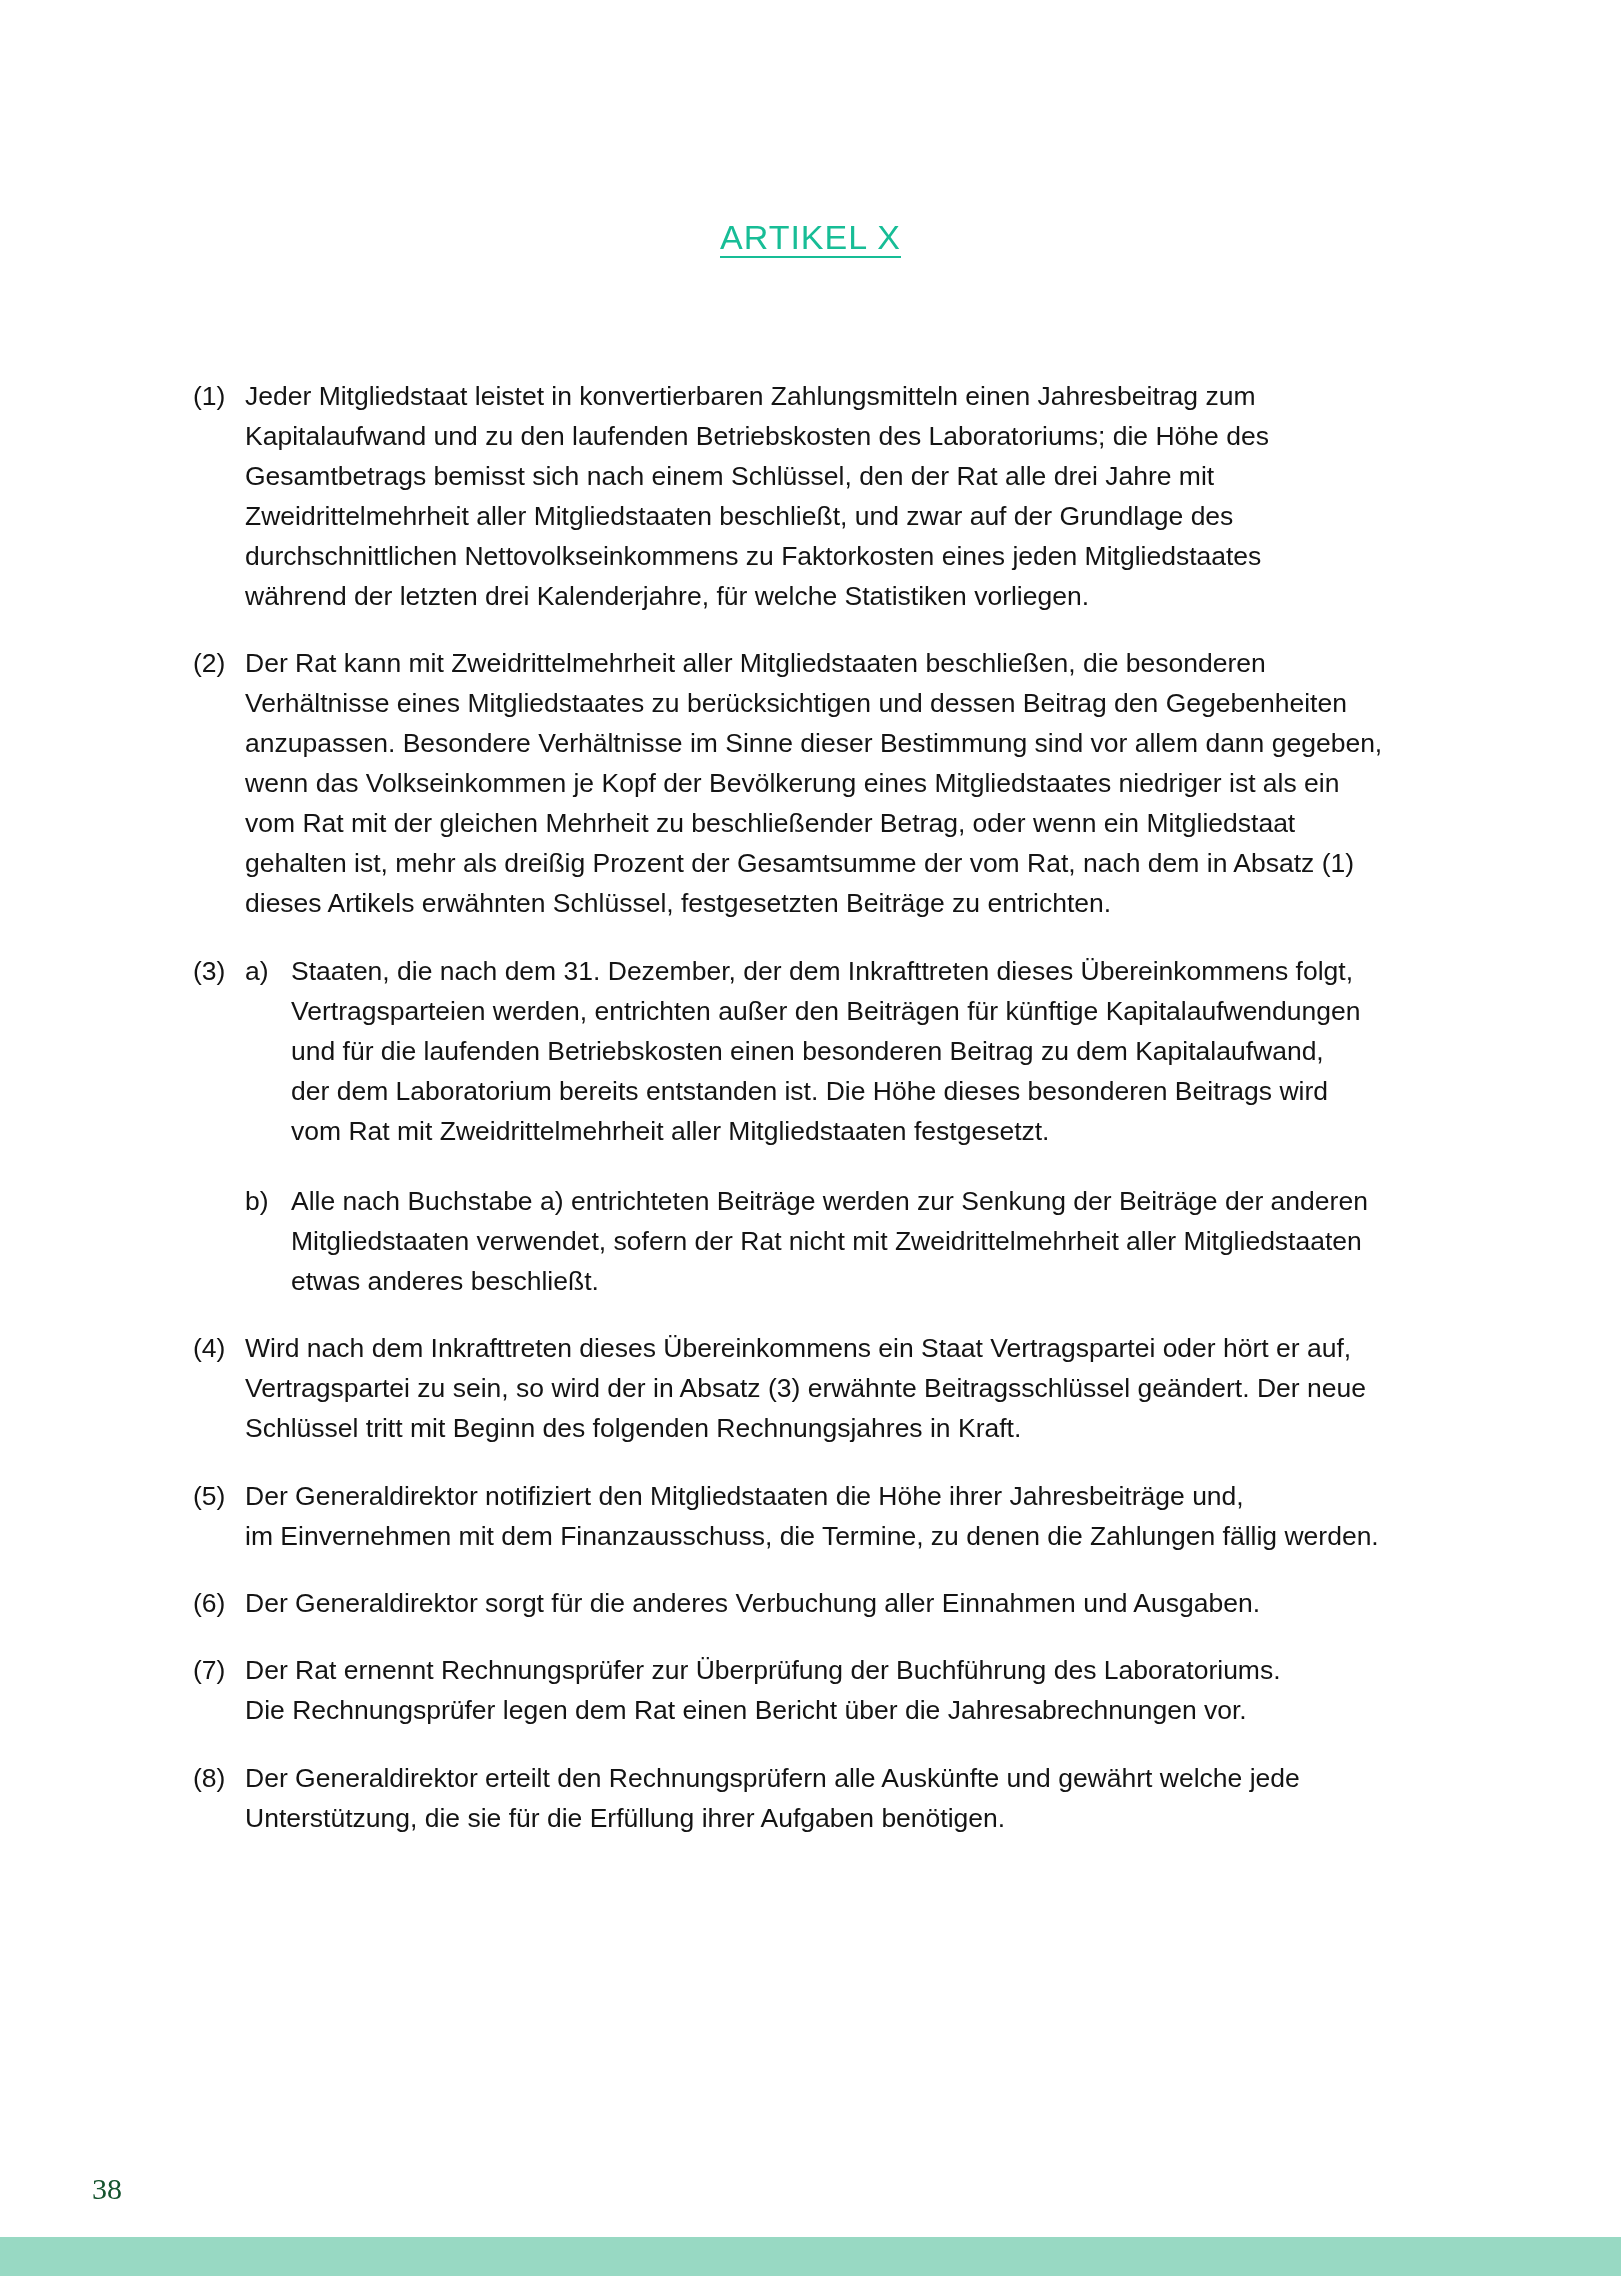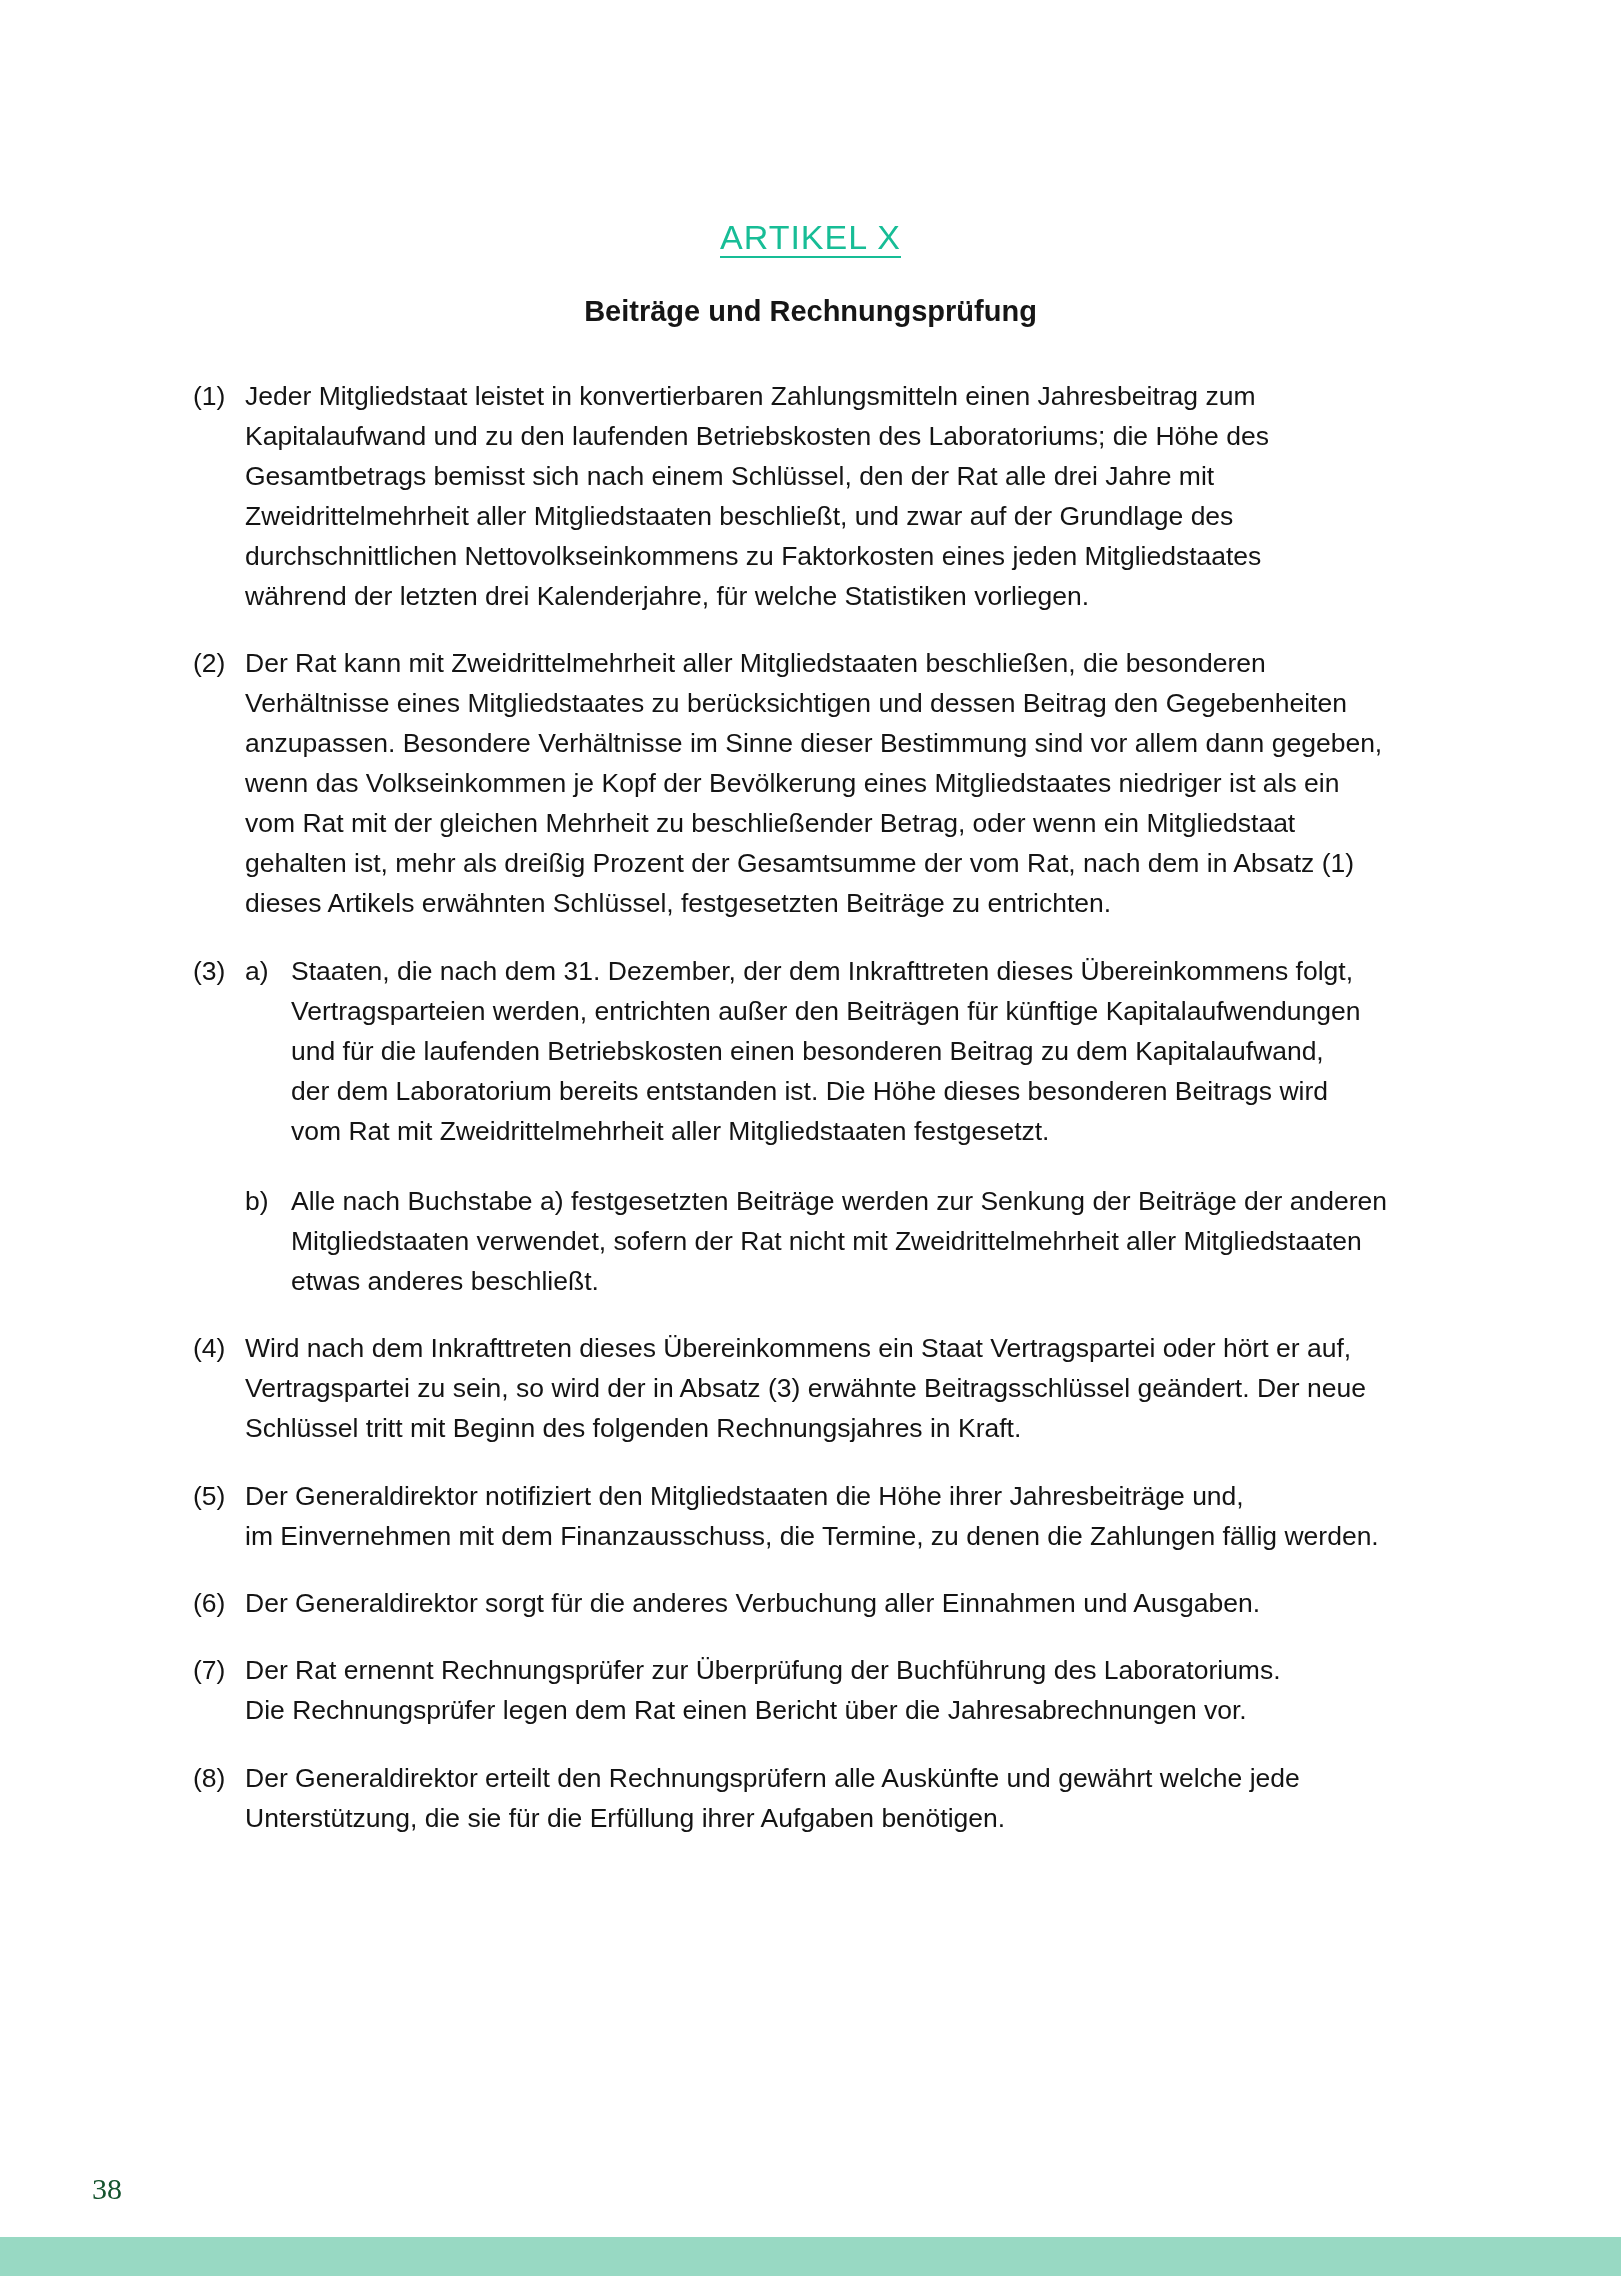--- a/index.html
+++ b/index.html
@@ -96,21 +96,20 @@
     background: #98d9c3;
   }
 </style>
 </head>
 <body>
 
 <div class="page">
 
   <h1 class="title">ARTIKEL X</h1>
 
-  <h2 class="subtitle">Beiträge und Rechnungsprüfung</h2>
 
   <div class="content">
 
     <div class="item">
       <span class="item-label">(1)</span>
       <span class="item-text">Jeder Mitgliedstaat leistet in konvertierbaren Zahlungsmitteln einen Jahresbeitrag zum
 Kapitalaufwand und zu den laufenden Betriebskosten des Laboratoriums; die Höhe des
 Gesamtbetrags bemisst sich nach einem Schlüssel, den der Rat alle drei Jahre mit
 Zweidrittelmehrheit aller Mitgliedstaaten beschließt, und zwar auf der Grundlage des
 durchschnittlichen Nettovolkseinkommens zu Faktorkosten eines jeden Mitgliedstaates
@@ -134,21 +133,21 @@
         <div class="subitem">
           <span class="sub-label">a)</span>
           <span class="item-text">Staaten, die nach dem 31. Dezember, der dem Inkrafttreten dieses Übereinkommens folgt,
 Vertragsparteien werden, entrichten außer den Beiträgen für künftige Kapitalaufwendungen
 und für die laufenden Betriebskosten einen besonderen Beitrag zu dem Kapitalaufwand,
 der dem Laboratorium bereits entstanden ist. Die Höhe dieses besonderen Beitrags wird
 vom Rat mit Zweidrittelmehrheit aller Mitgliedstaaten festgesetzt.</span>
         </div>
         <div class="subitem">
           <span class="sub-label">b)</span>
-          <span class="item-text">Alle nach Buchstabe a) festgesetzten Beiträge werden zur Senkung der Beiträge der anderen
+          <span class="item-text">Alle nach Buchstabe a) entrichteten Beiträge werden zur Senkung der Beiträge der anderen
 Mitgliedstaaten verwendet, sofern der Rat nicht mit Zweidrittelmehrheit aller Mitgliedstaaten
 etwas anderes beschließt.</span>
         </div>
       </div>
     </div>
 
     <div class="item">
       <span class="item-label">(4)</span>
       <span class="item-text">Wird nach dem Inkrafttreten dieses Übereinkommens ein Staat Vertragspartei oder hört er auf,
 Vertragspartei zu sein, so wird der in Absatz (3) erwähnte Beitragsschlüssel geändert. Der neue

